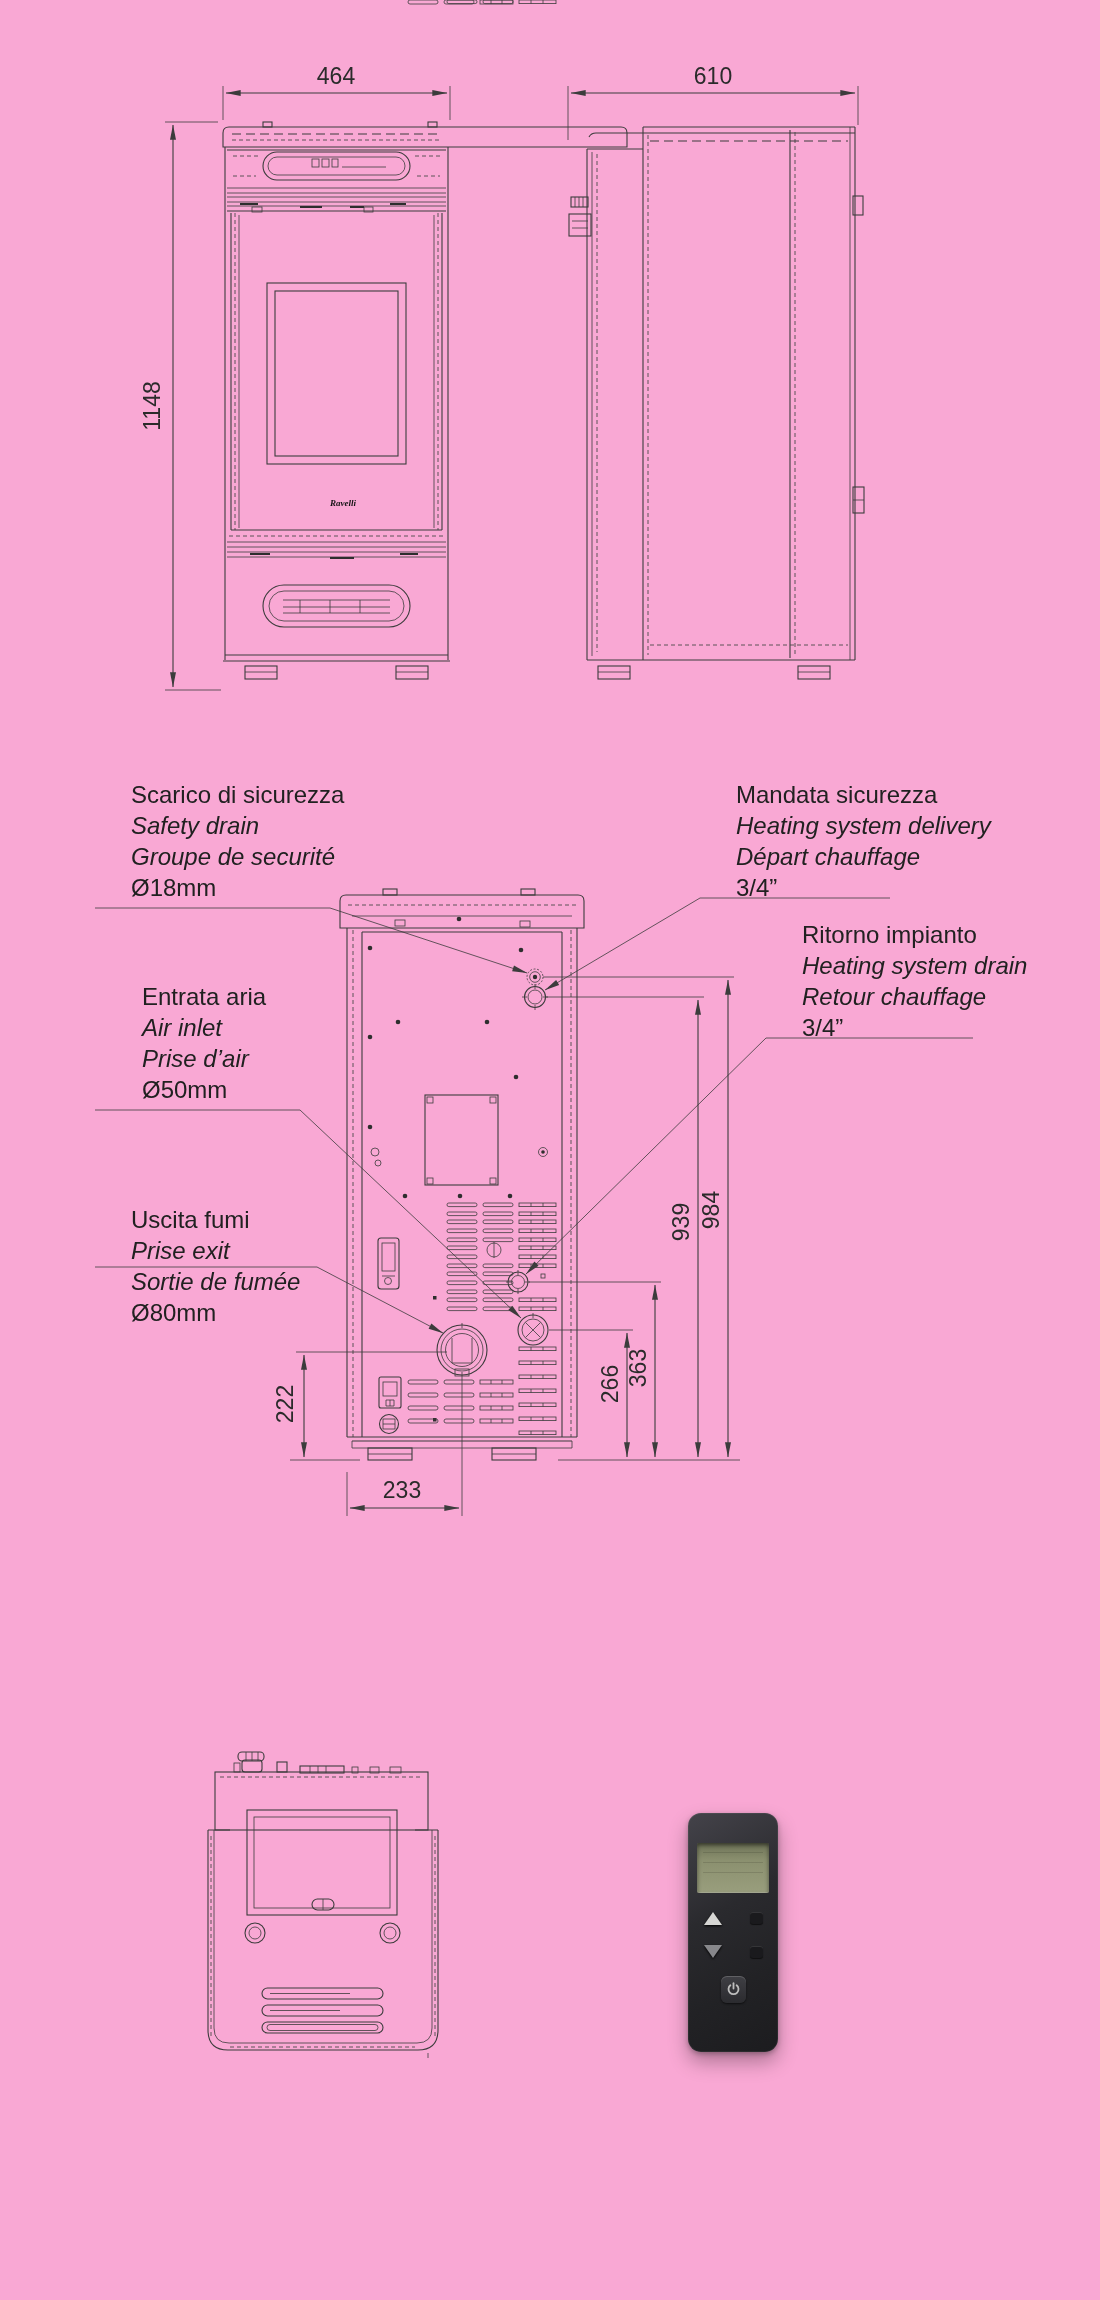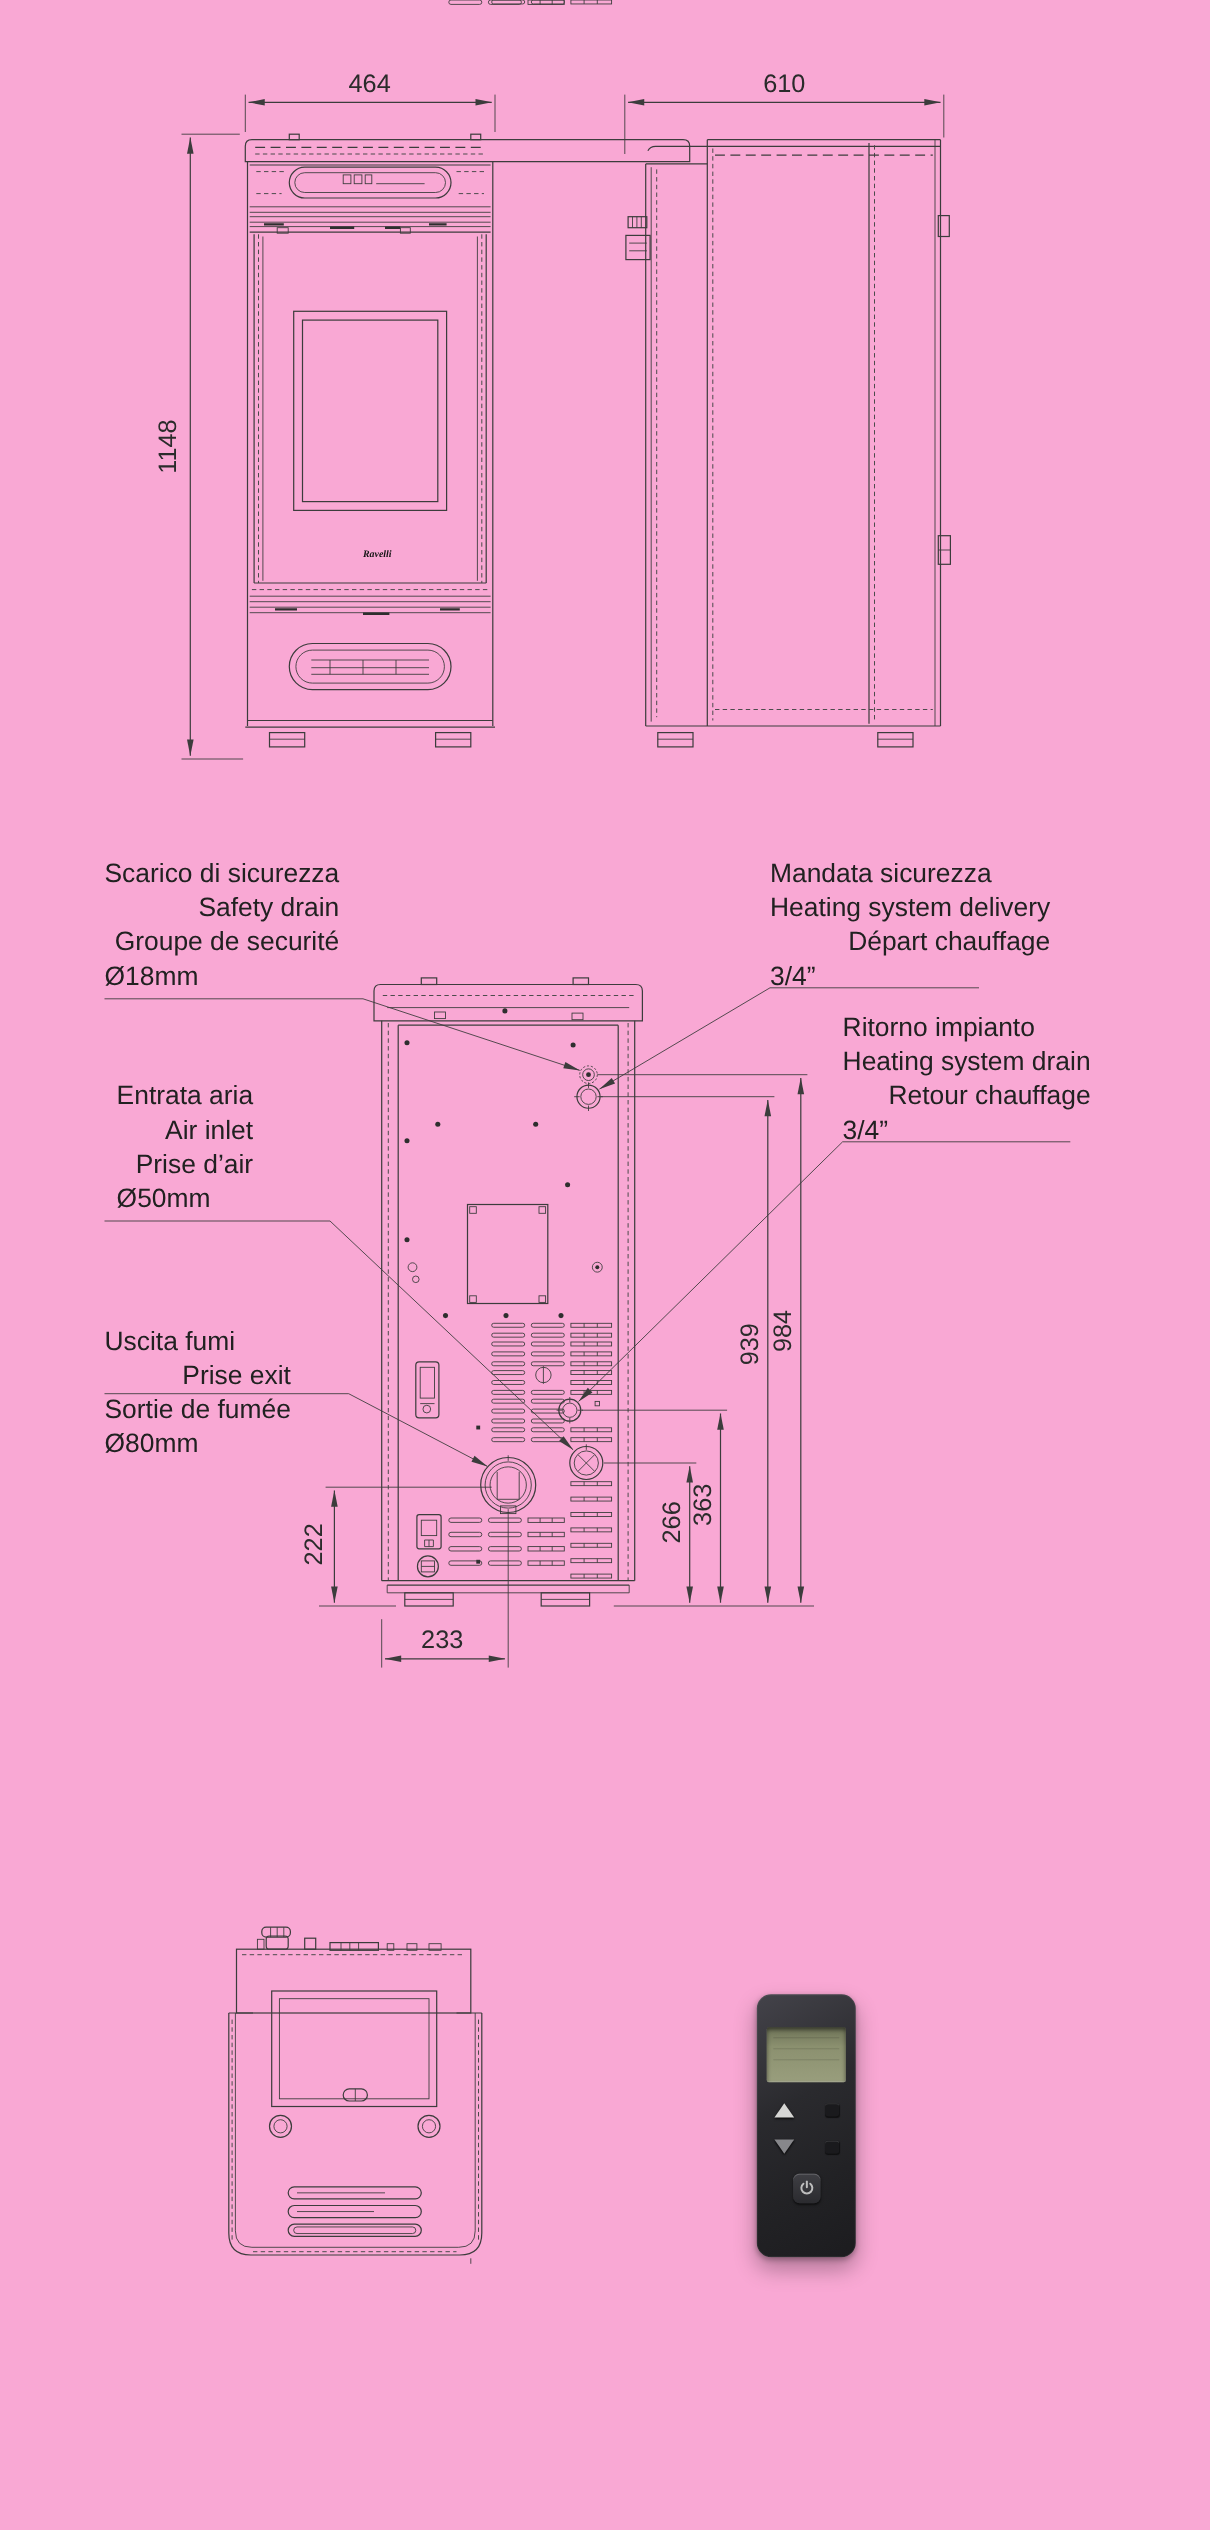--- a/index.html
+++ b/index.html
@@ -9,22 +9,22 @@
   
   .ln{stroke:#3c3c3c;fill:none;stroke-width:1.1;}
   .lnt{stroke:#3c3c3c;fill:none;stroke-width:0.8;}
   .lnk{stroke:#2e2e2e;fill:none;stroke-width:2.2;}
   .dsh{stroke:#3c3c3c;fill:none;stroke-width:1;stroke-dasharray:9 5;}
   .dsh2{stroke:#4a4a4a;fill:none;stroke-width:0.9;stroke-dasharray:4 3;}
   .dot{fill:#2e2e2e;stroke:none;}
   .dim{font:23px "Liberation Sans",sans-serif;fill:#2b2b2b;}
   .logo{font:italic bold 9px "Liberation Serif",serif;fill:#141414;}
   
-  .note{position:absolute;font:24px/31px "Liberation Sans",sans-serif;color:#212121;white-space:nowrap;}
-  .note .it{text-align:right;}
+  .note{position:absolute;font:24px/31px "Liberation Sans",sans-serif;color:#212121;white-space:nowrap;margin-left:36px;}
+  .note .it{font-style:italic;}
   
   .remote{position:absolute;left:688px;top:1813px;width:90px;height:239px;border-radius:13px;
           background:linear-gradient(150deg,#44434a 0%,#2a2a2e 40%,#222225 70%,#1c1c1f 100%);
           box-shadow:0 10px 20px rgba(0,0,0,0.30), 0 2px 5px rgba(0,0,0,0.25), inset 0 0 0 1px rgba(255,255,255,0.06);}
   .remote-screen{position:absolute;left:9px;top:30px;width:72px;height:50px;border-radius:2px;
           background:linear-gradient(180deg,#6d7257 0%,#8b906f 35%,#999e7d 100%);
           box-shadow:inset 0 2px 4px rgba(0,0,0,0.55), inset 0 -1px 1px rgba(255,255,255,0.25);}
   .remote-screen i{display:block;height:1px;background:rgba(0,0,0,0.12);margin:9px 6px 0 6px;}
   .btn-tri{position:absolute;width:0;height:0;border-left:9px solid transparent;border-right:9px solid transparent;}
   .btn-up{left:16px;top:99px;border-bottom:13px solid #d6d6d4;filter:drop-shadow(0 1px 1px #000);}

